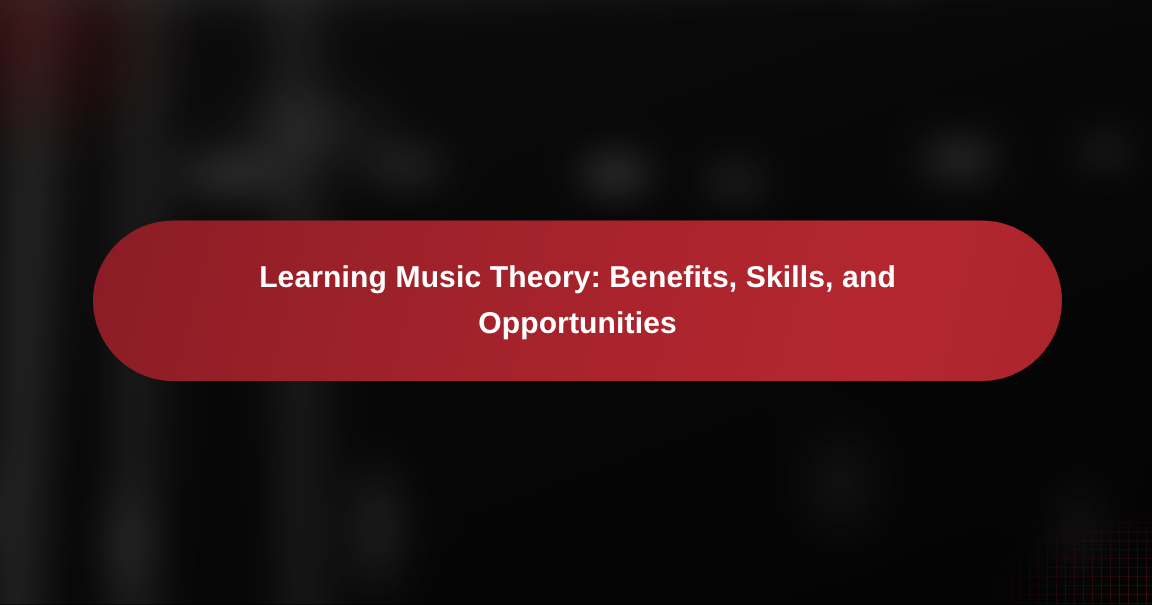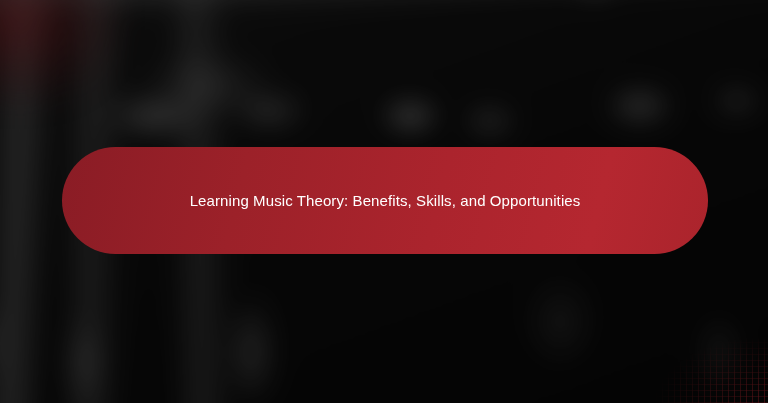--- a/index.html
+++ b/index.html
@@ -107,22 +107,22 @@
     display: flex;
     align-items: center;
     justify-content: center;
     box-sizing: border-box;
     padding: 0 86px;
   }
 
   .title-text {
     margin: 0;
     color: #ffffff;
-    font-size: 15px;
-    font-weight: 400;
+    font-size: 20px;
+    font-weight: 700;
     line-height: 1.55;
     text-align: center;
     letter-spacing: 0.1px;
     white-space: normal;
   }
 </style>
 </head>
 <body>
 
 <div id="stage">

